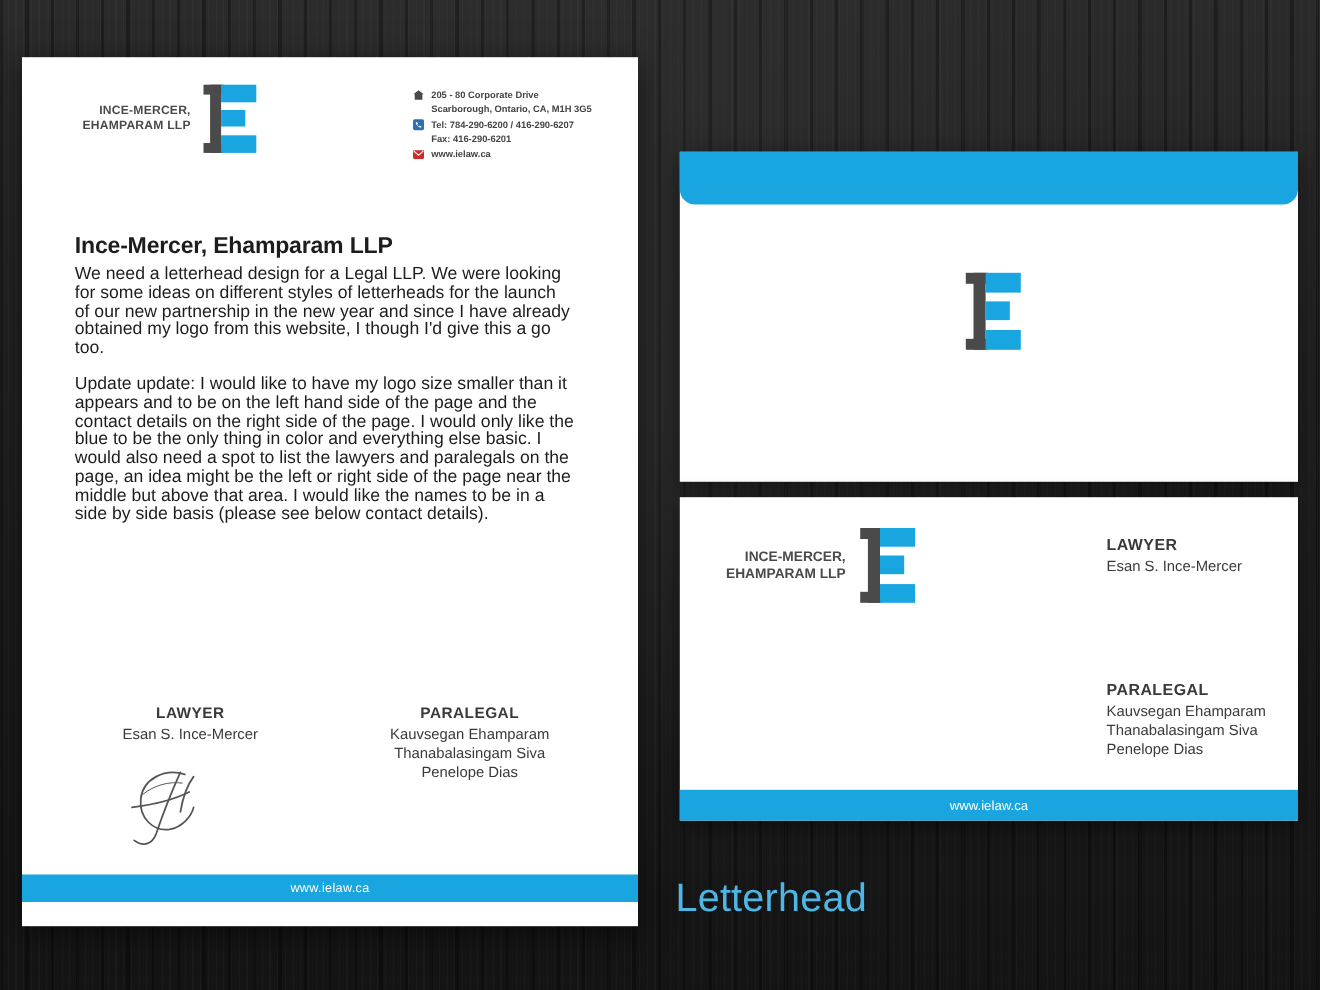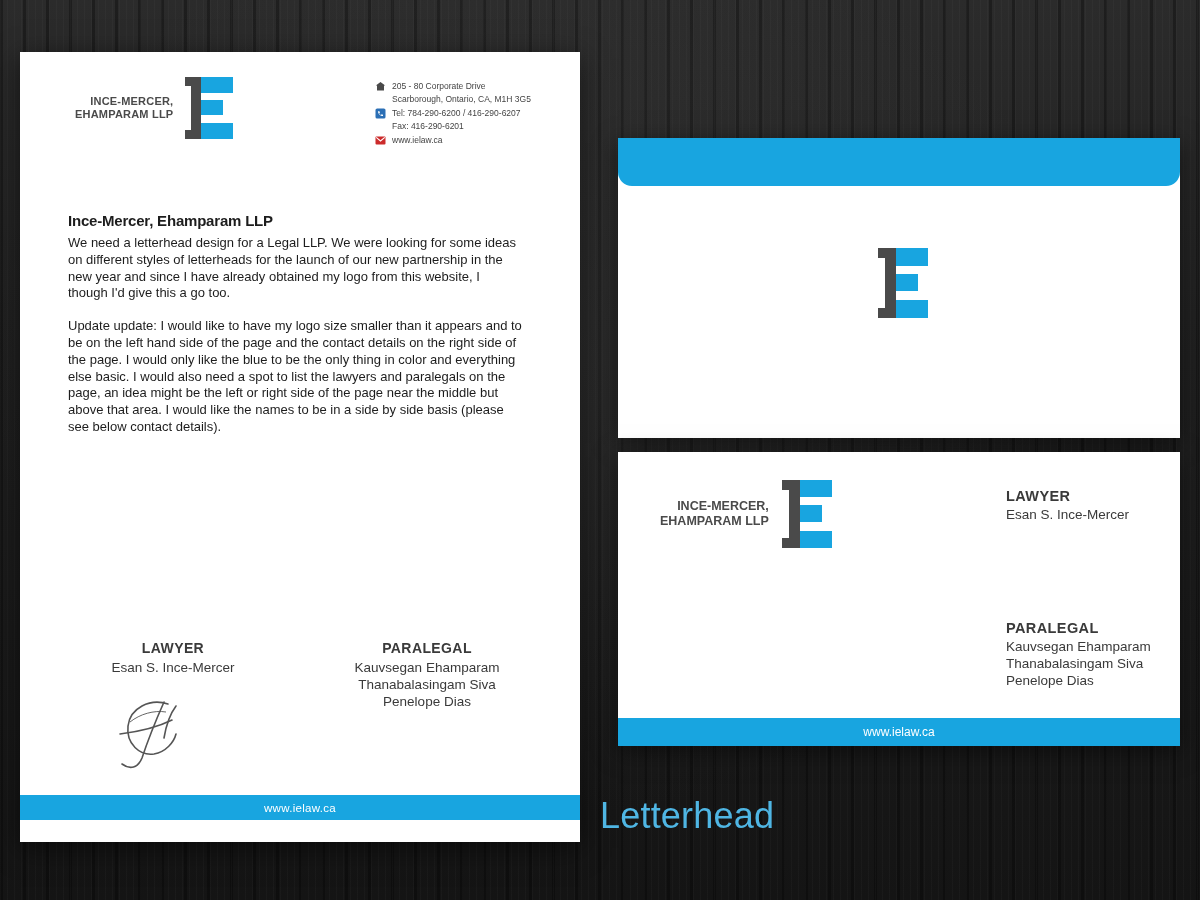--- a/index.html
+++ b/index.html
@@ -98,38 +98,38 @@
     margin-bottom: 2px;
   }
   .contact-ico {
     width: 11px;
     height: 11px;
     margin-right: 6px;
     flex: 0 0 11px;
     position: relative;
     top: 1px;
   }
-  .contact-text { white-space: pre-line; }
+  .contact-text { white-space: pre-line; font-weight: bold; }
 
   
   .body-copy {
     position: absolute;
     left: 48px;
     top: 160px;
     width: 455px;
     color: #1d1d1d;
   }
   .brief-title {
-    font-size: 15px;
+    font-size: 21px;
     font-weight: bold;
     margin: 0 0 6px 0;
     letter-spacing: -0.2px;
   }
   .brief-p {
-    font-size: 13px;
+    font-size: 16px;
     line-height: 16.8px;
     margin: 0 0 16px 0;
     color: #1d1d1d;
   }
 
   
   .people {
     position: absolute;
     left: 48px;
     top: 588px;
@@ -253,21 +253,21 @@
     background: #18a5e0;
     color: #fff;
     font-size: 12px;
     display: flex;
     align-items: center;
     justify-content: center;
   }
 
   .caption {
     position: absolute;
-    left: 600px;
+    left: 614px;
     top: 795px;
     font-size: 36px;
     color: #4fb6e4;
     letter-spacing: 0.2px;
   }
 </style>
 </head>
 <body>
 
 <div class="bg-wood"></div>

